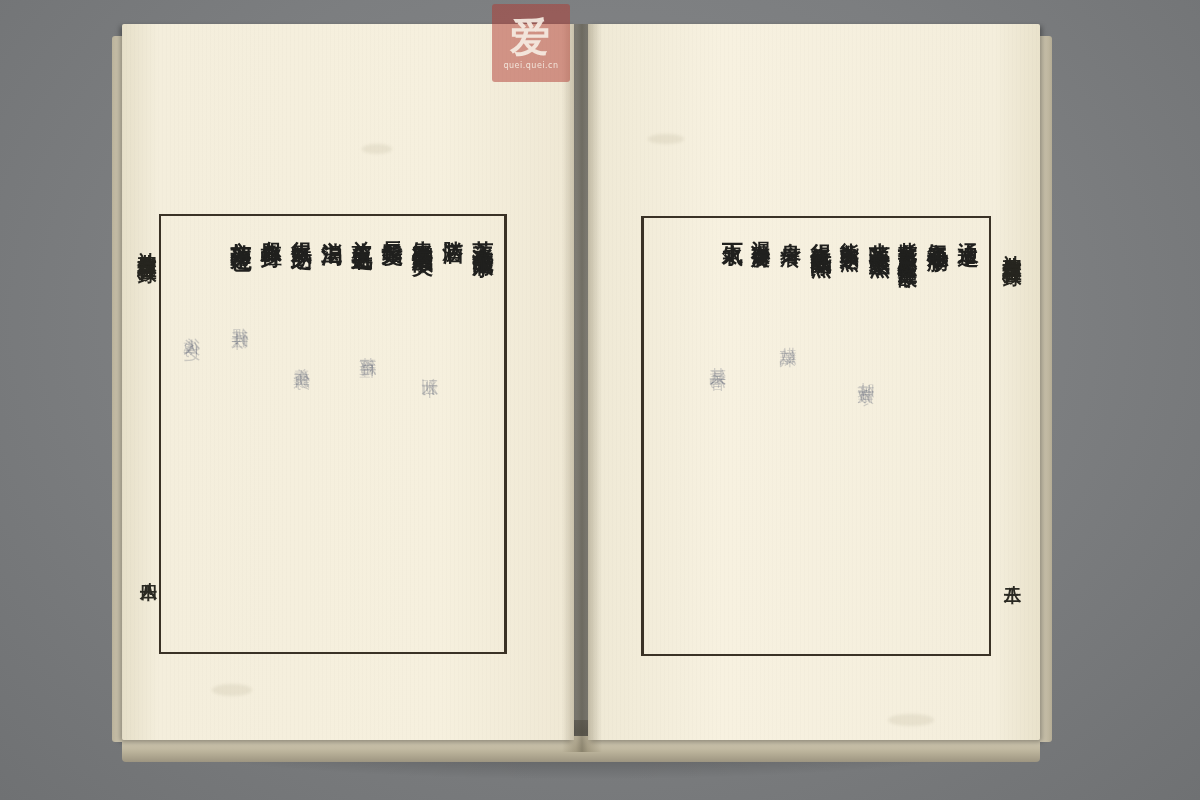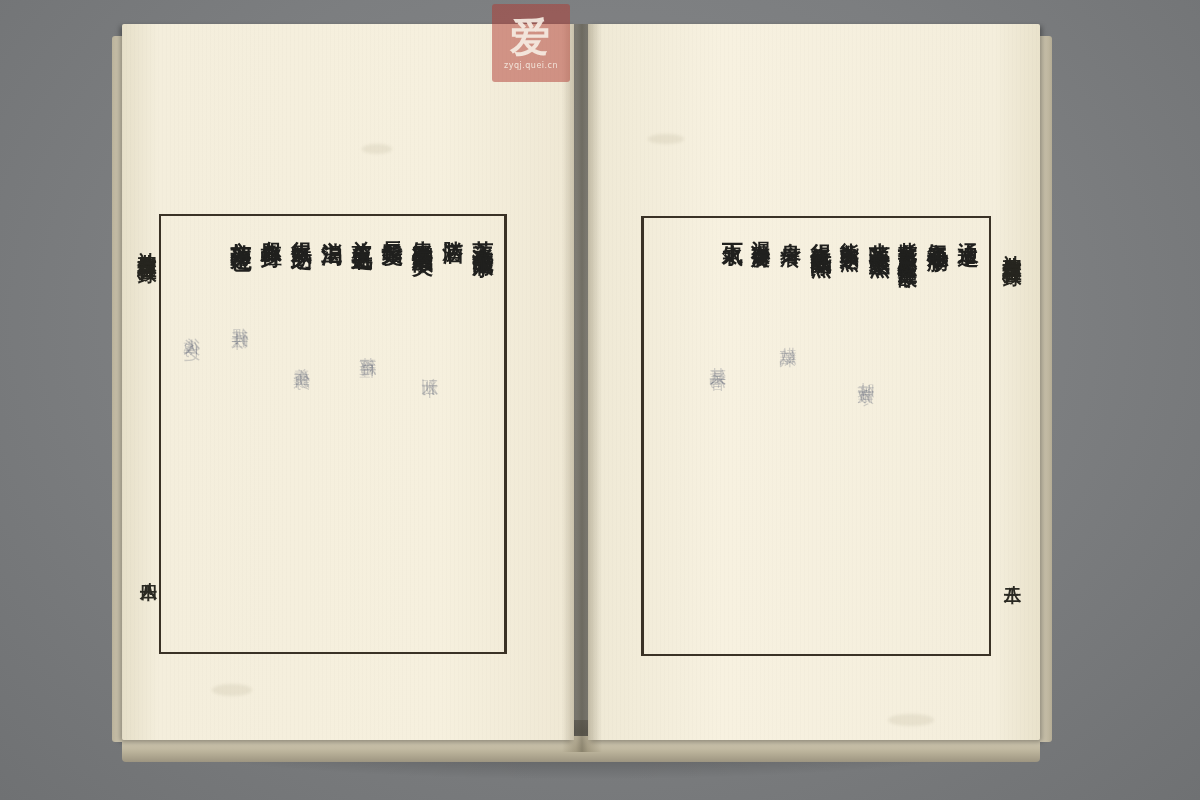--- a/index.html
+++ b/index.html
@@ -299,16 +299,16 @@
           <div class="col">下水氣</div>
         </div>
       </div>
     </div>
 
     <div class="gutter"></div>
   </div>
 
   <div class="stamp">
     <div class="stamp-glyph">爱</div>
-    <div class="stamp-url">zyqj.quei.cn</div>
+    <div class="stamp-url">quei.quei.cn</div>
   </div>
 
 </div>
 
 </body></html>

